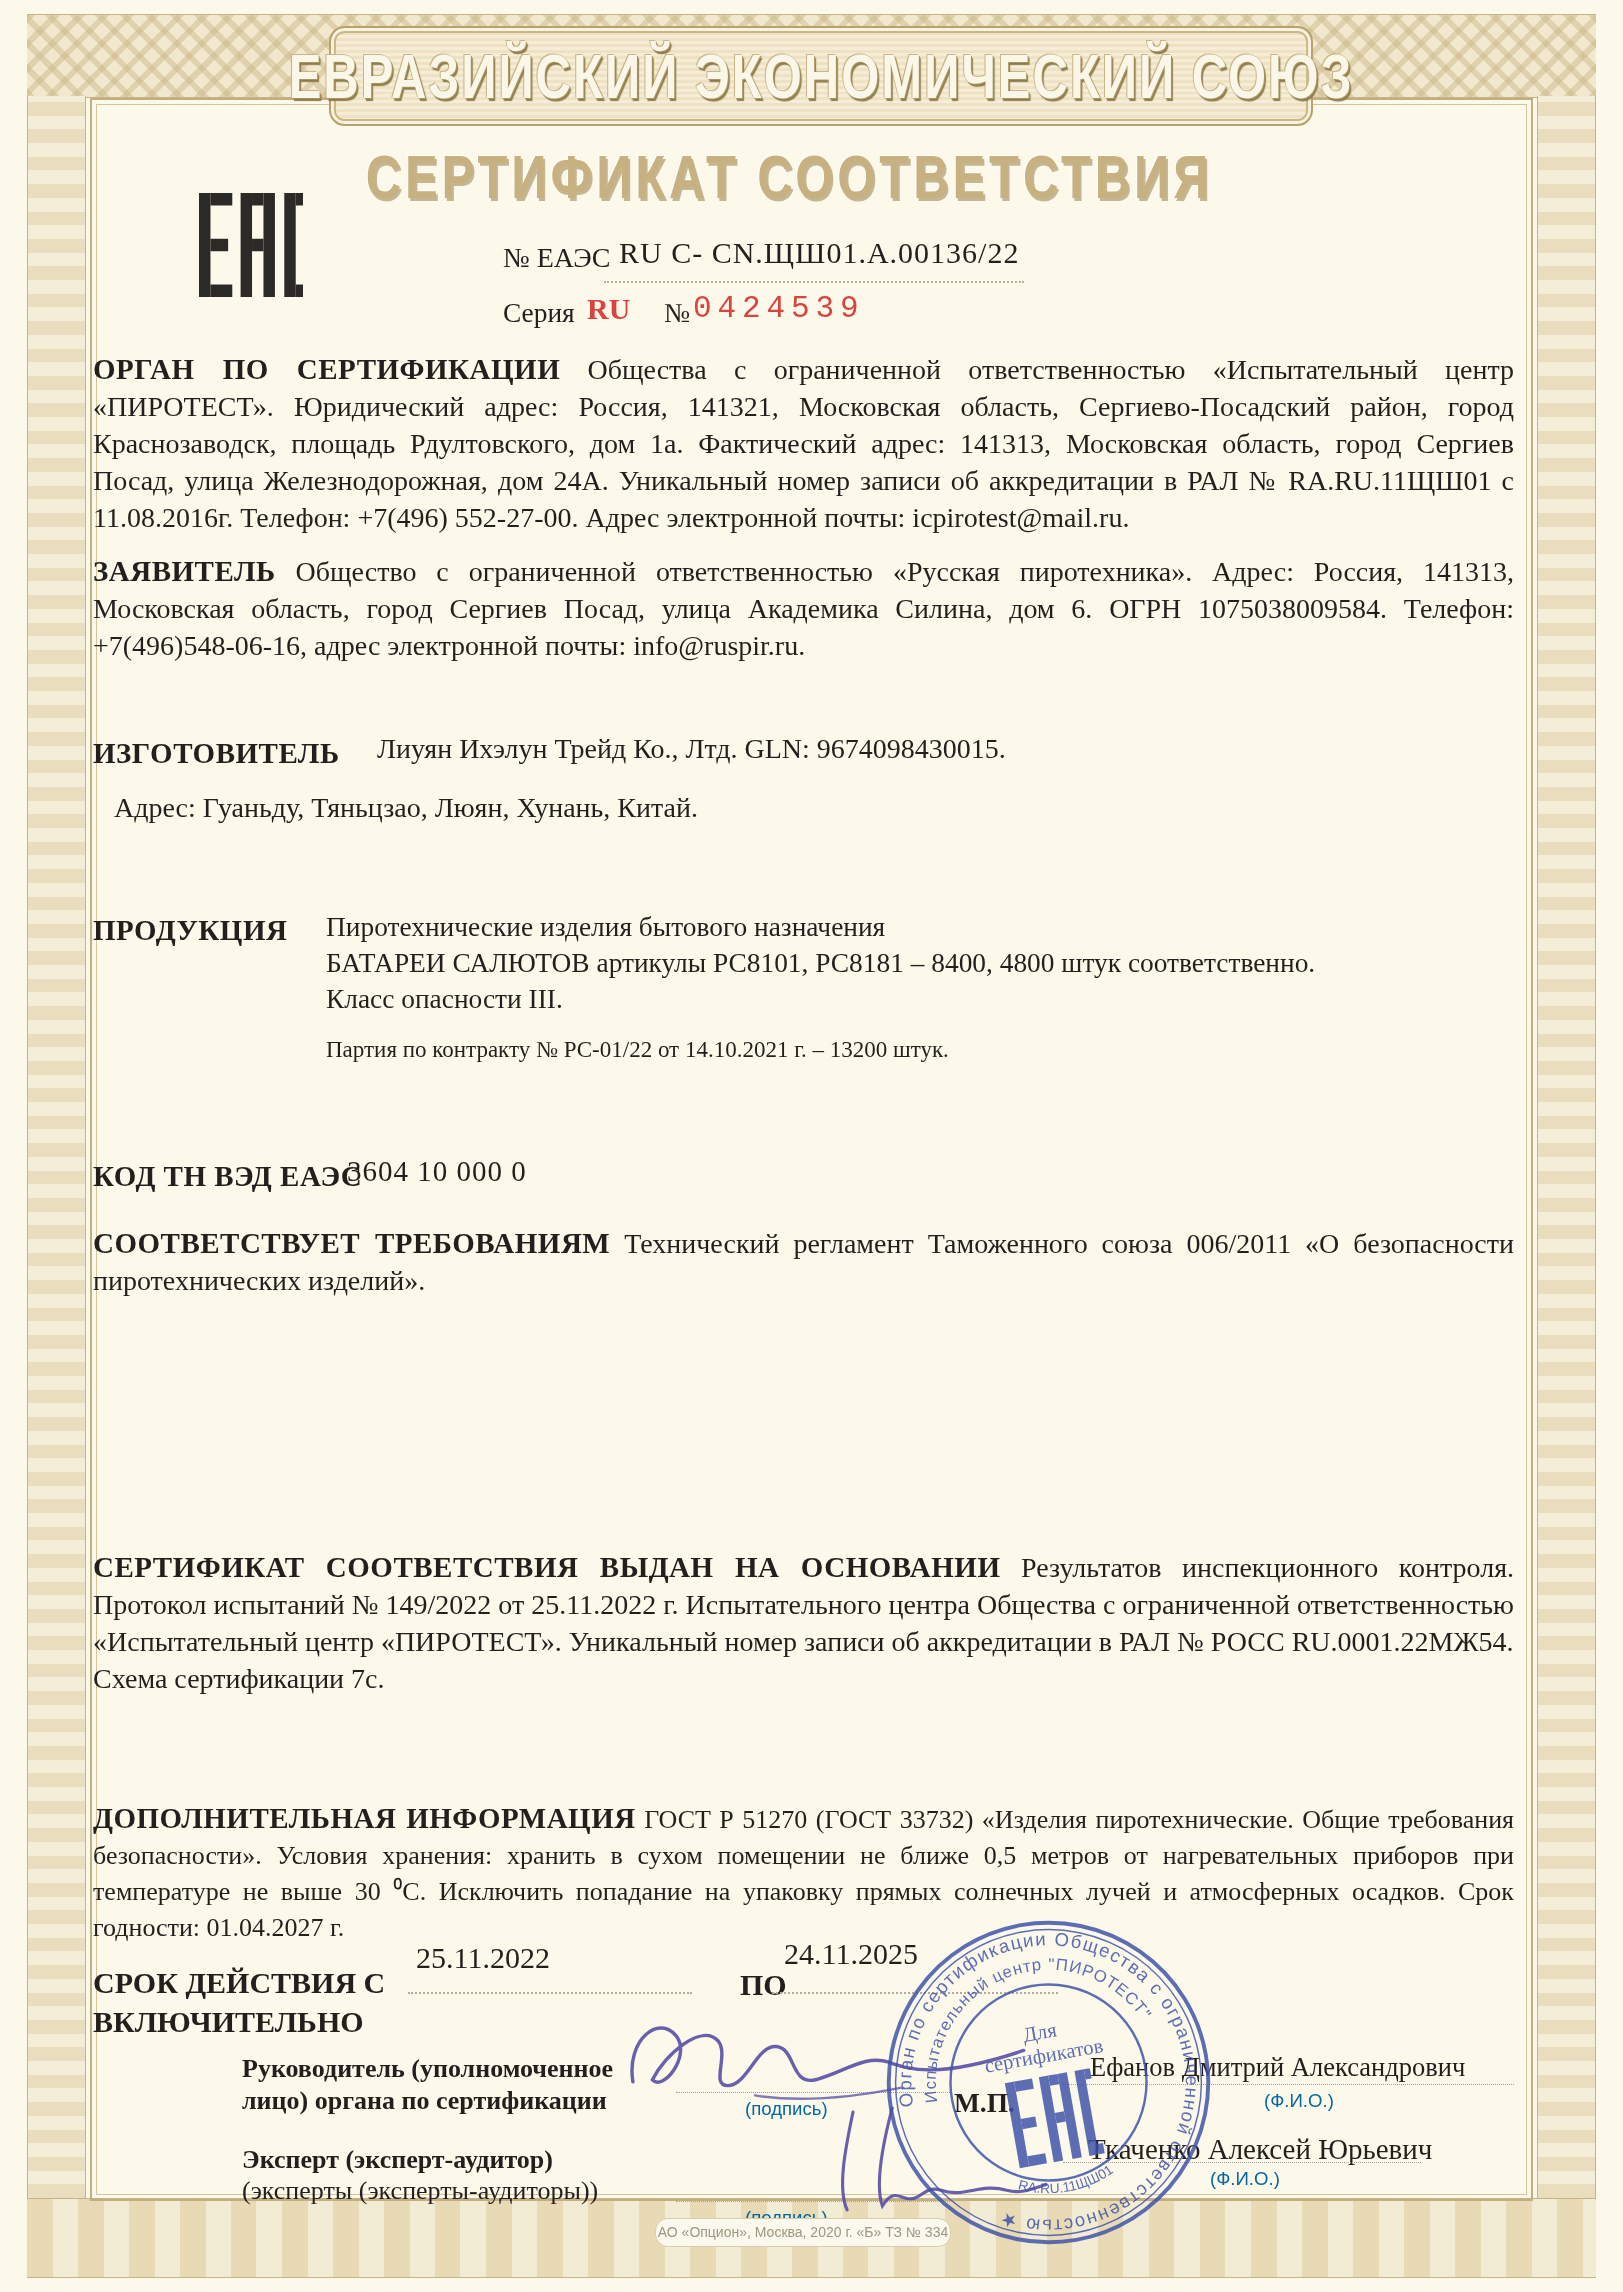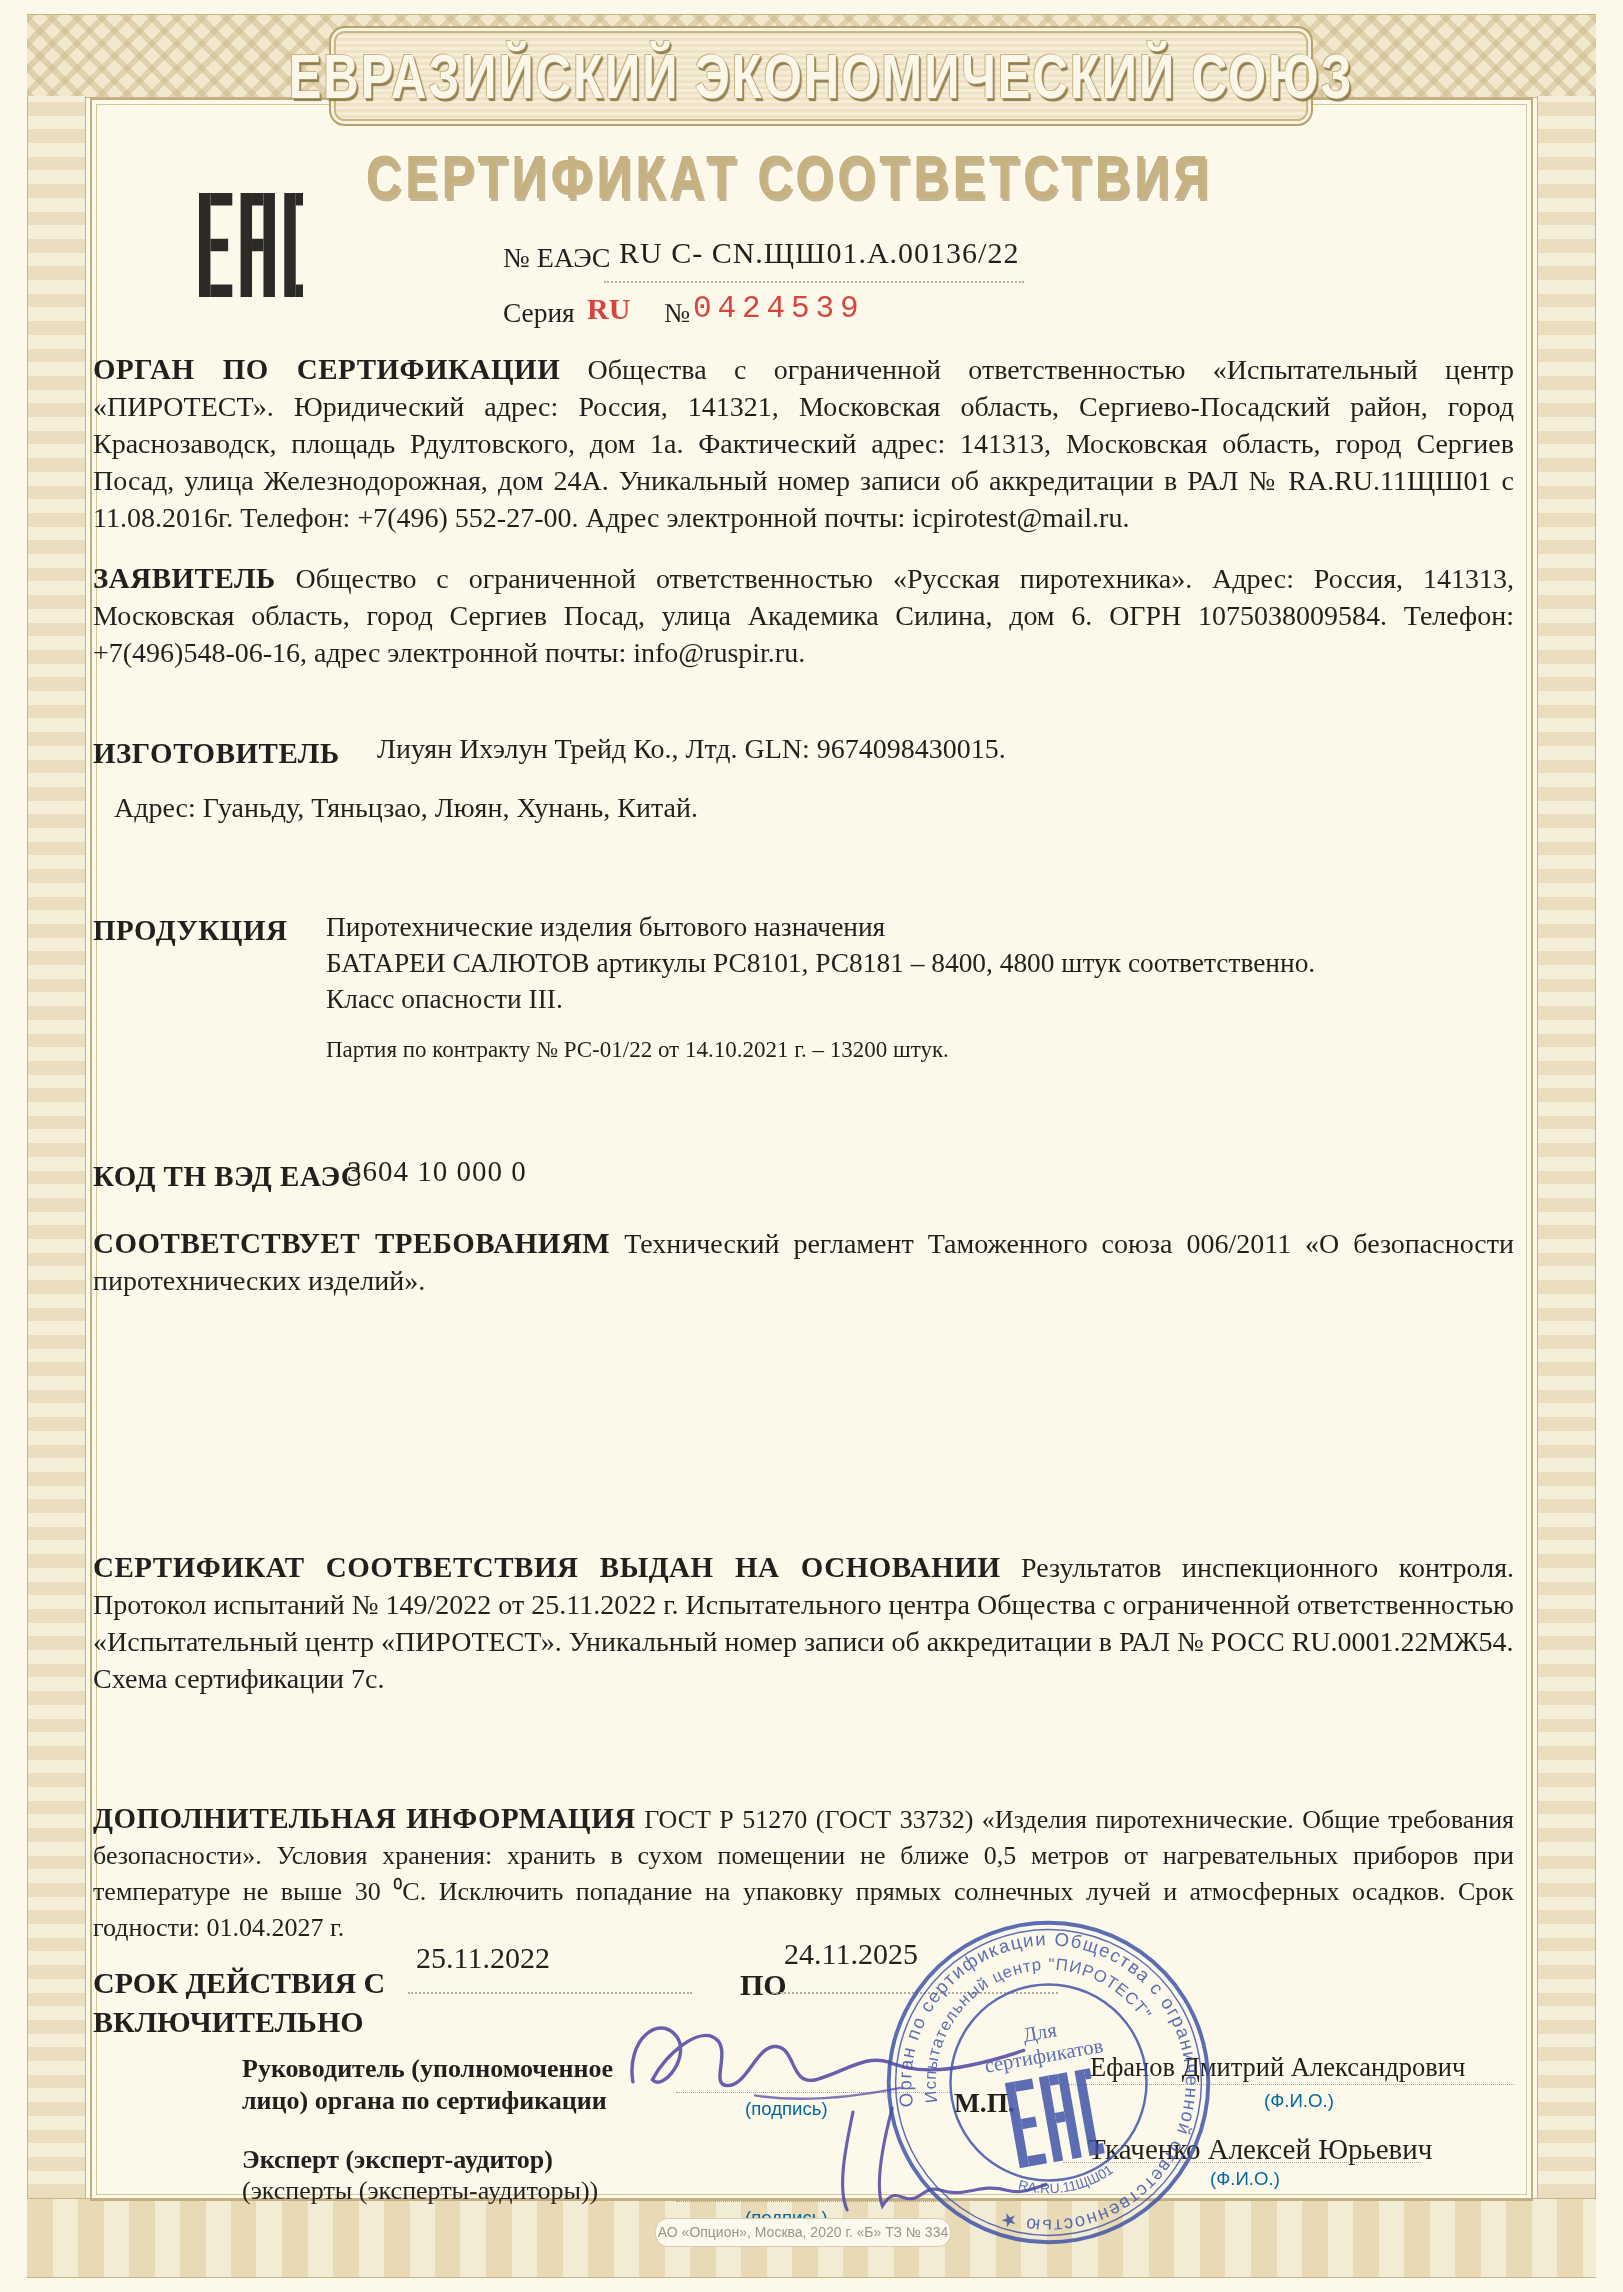--- a/index.html
+++ b/index.html
@@ -65,21 +65,21 @@
   .no-underline{left:604px; top:281px; width:420px; border-bottom:2px dotted #b9b09c;}
   .series-label{left:503px; top:298px; font-size:27.4px;}
   .series-value{left:587px; top:292px; font-size:30px; font-weight:bold; color:#d6453f;}
   .num-label{left:664px; top:298px; font-size:27.4px;}
   .num-value{left:693px; top:291px; font-family:"Liberation Mono", monospace; font-size:31px; letter-spacing:5.9px; color:#d6453f;}
   
   .para{width:1421px; left:93px; text-align:justify; font-size:28px; line-height:37px;}
   .lbl{font-weight:bold; font-size:29px; letter-spacing:0.5px;}
   .blk{display:block;}
   .p-org{top:351px;}
-  .p-applicant{top:553px;margin-top:7px;}
+  .p-applicant{top:553px;}
   .mfr-label{left:93px; top:737px;}
   .mfr-line1{left:377px; top:733px; font-size:28px;}
   .mfr-line2{left:114px; top:792px; font-size:28px;}
   .prod-label{left:93px; top:914px;}
   .prod-lines{left:326px; top:909px; width:1191px; font-size:27.4px; line-height:36px;}
   .prod-batch{left:326px; top:1037px; font-size:23px;}
   .tnved-label{left:93px; top:1160px;}
   .tnved-value{left:347px; top:1155px; font-size:29px; letter-spacing:1px;}
   .p-meets{top:1225px;}
   .p-issued{top:1549px;}

